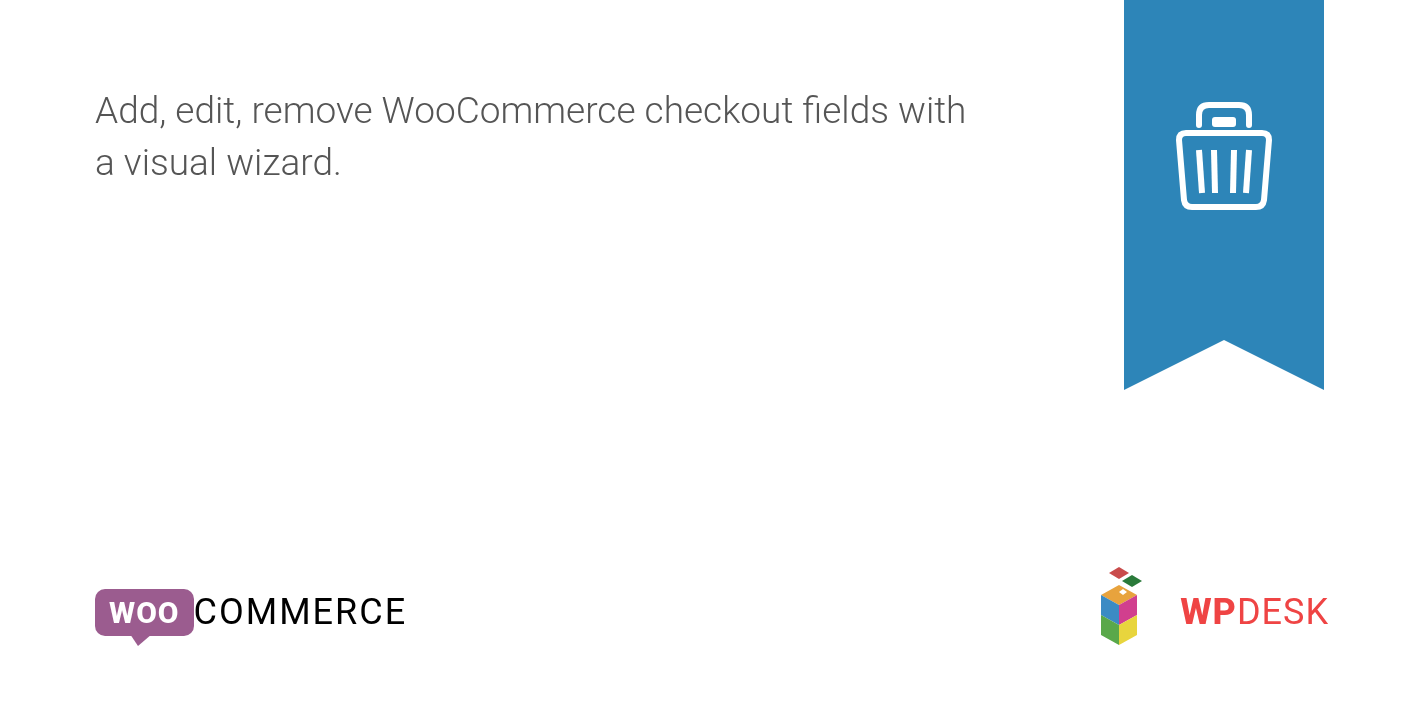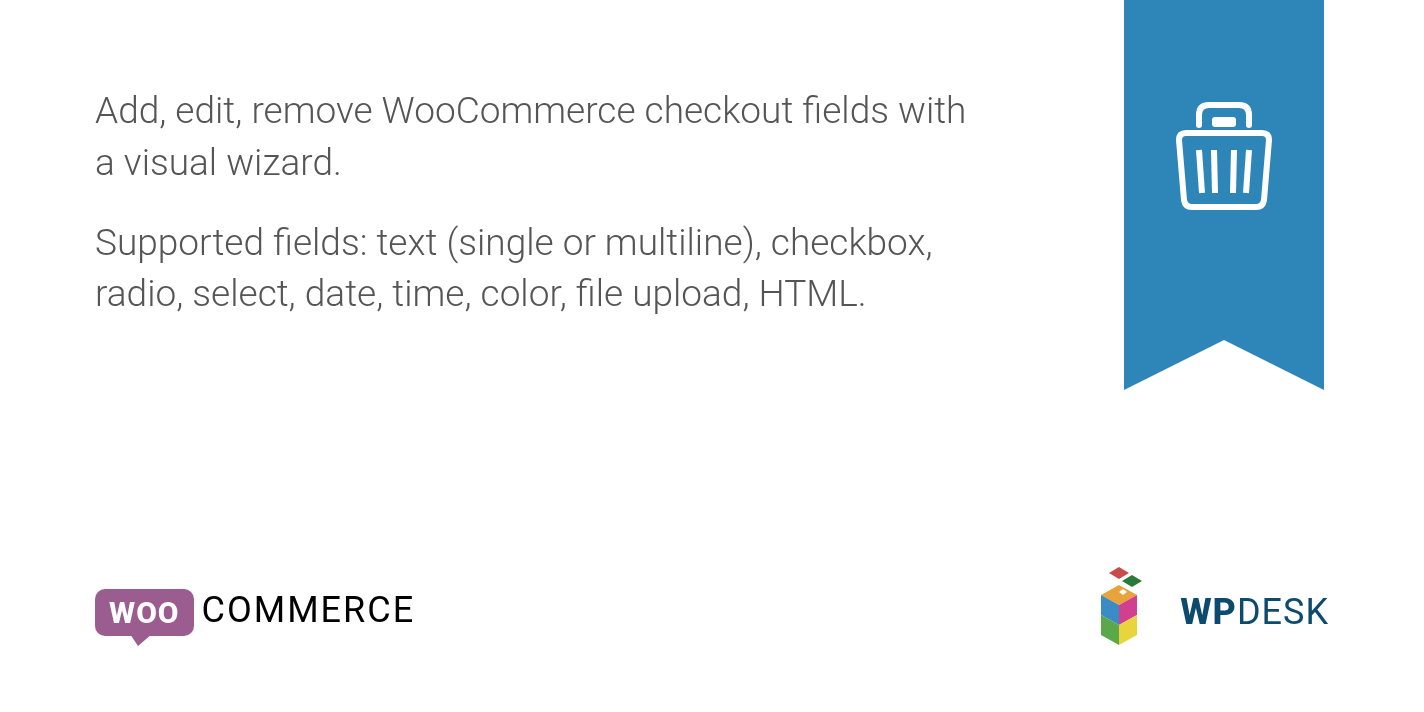--- a/index.html
+++ b/index.html
@@ -60,22 +60,21 @@
       position: absolute;
       bottom: 55px;
       left: 95px;
       right: 95px;
       display: flex;
       justify-content: space-between;
       align-items: center;
     }
     .woo-logo {
       display: flex;
-      align-items: flex-start;
-      gap: 8px;
+      align-items: center;
     }
     .woo-bubble {
       background: #9b5c8f;
       color: white;
       font-weight: 800;
       font-size: 30px;
       padding: 6px 14px;
       border-radius: 10px;
       position: relative;
       letter-spacing: 1px;
@@ -102,21 +101,21 @@
       align-items: center;
       gap: 18px;
     }
     .wpdesk-icon {
       width: 85px;
       height: 90px;
     }
     .wpdesk-text {
       font-size: 36px;
       font-weight: 400;
-      color: #0c4a6e;
+      color: #ef4444;
       letter-spacing: 1px;
     }
     .wpdesk-text .bold {
       font-weight: 800;
     }
   </style>
 </head>
 <body>
 
 <div class="ribbon">
@@ -126,21 +125,20 @@
     <path d="M 15 45 L 20 105 Q 21 112 28 112 L 92 112 Q 99 112 100 105 L 105 45 Q 105 38 98 38 L 22 38 Q 15 38 15 45 Z" stroke-linejoin="round"></path>
     <line x1="35" y1="55" x2="38" y2="98"></line>
     <line x1="50" y1="55" x2="51" y2="98"></line>
     <line x1="70" y1="55" x2="69" y2="98"></line>
     <line x1="85" y1="55" x2="82" y2="98"></line>
   </svg>
 </div>
 
 <div class="content">
   <p class="description">Add, edit, remove WooCommerce checkout fields with a visual wizard.</p>
-  <p class="description">Supported fields: text (single or multiline), checkbox, radio, select, date, time, color, file upload, HTML.</p>
 </div>
 
 <div class="footer">
   <div class="woo-logo">
     <span class="woo-bubble">WOO</span>
     <span class="commerce-text">COMMERCE</span>
   </div>
   <div class="wpdesk-logo">
     <svg class="wpdesk-icon" viewBox="0 0 85 90">
       <polygon points="42,0 52,6 42,12 32,6" fill="#c94b4b"></polygon>

